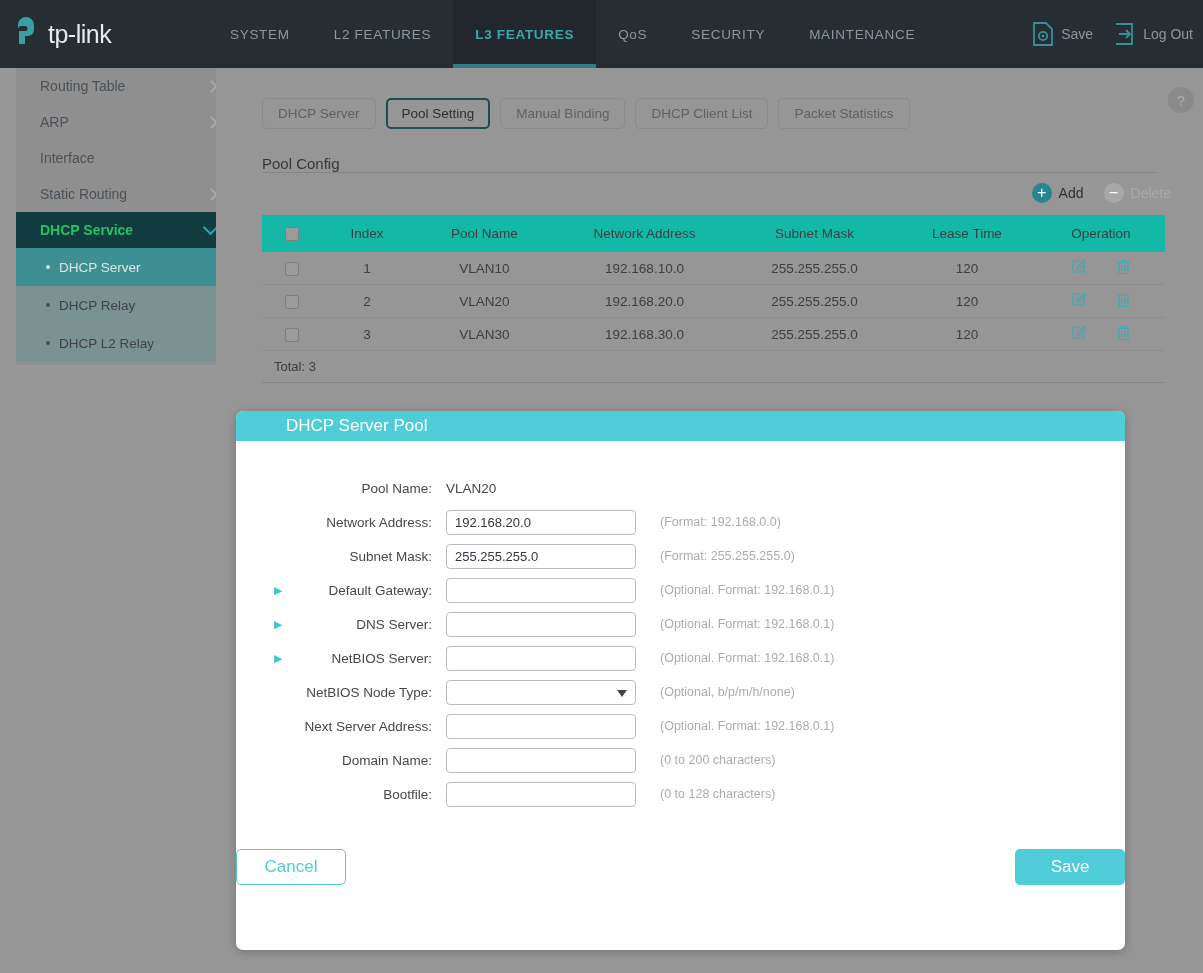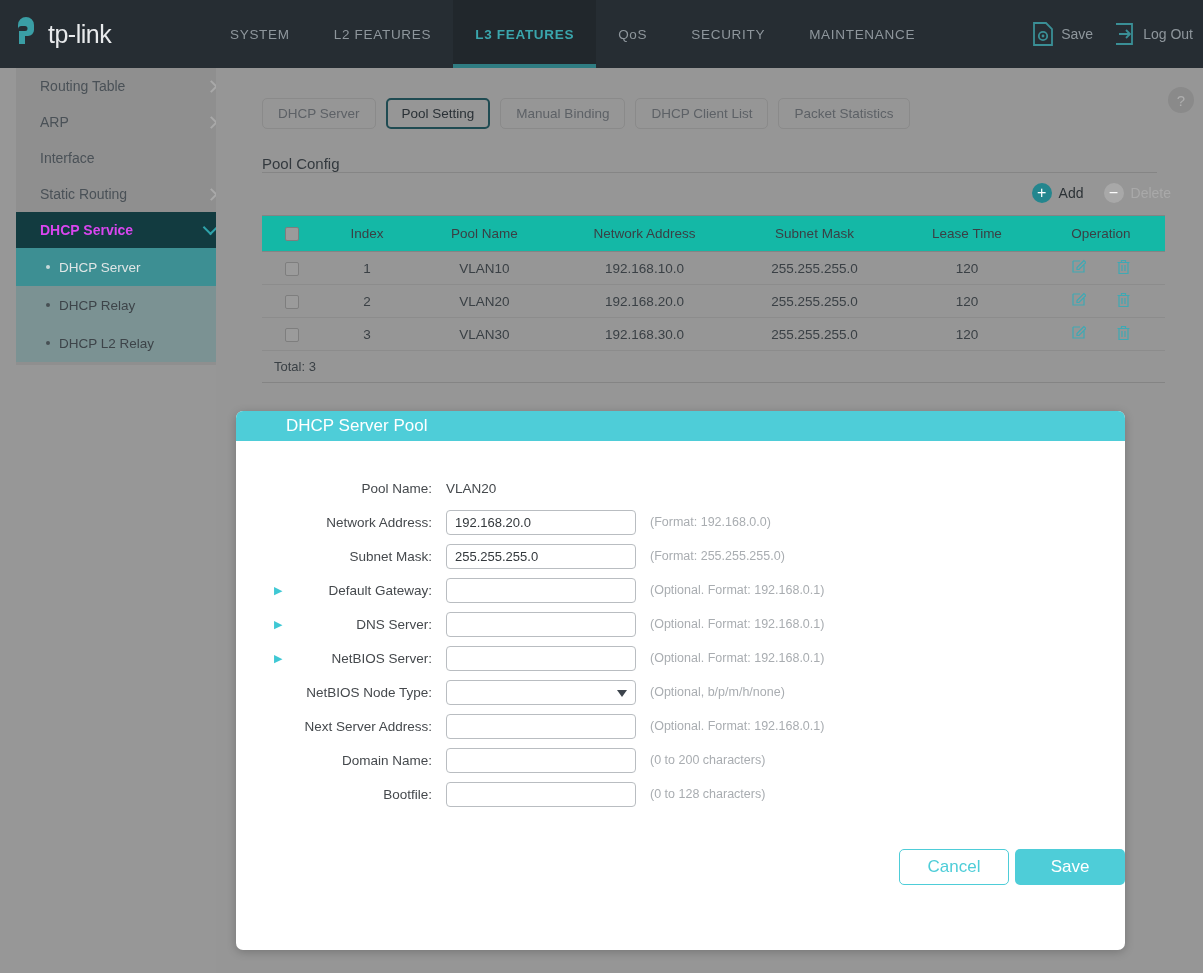--- a/index.html
+++ b/index.html
@@ -63,21 +63,21 @@
     height: 36px; display: flex; align-items: center;
     padding: 0 16px 0 24px; color: #4a5157; font-size: 14px;
     cursor: pointer; position: relative;
   }
   .side-item .chev {
     margin-left: auto; width: 9px; height: 9px;
     border-right: 2px solid #a9a9a9; border-top: 2px solid #a9a9a9;
     transform: rotate(45deg);
   }
   .side-item.group-open {
-    background: #123b40; color: #d946ef; font-weight: bold; height: 36px;
+    background: #123b40; color: #22c55e; font-weight: bold; height: 36px;
   }
   .side-item.group-open .chev-down {
     margin-left: auto; width: 11px; height: 11px;
     border-right: 2px solid #2fa3aa; border-bottom: 2px solid #2fa3aa;
     transform: rotate(45deg); margin-top: -5px;
   }
   .side-sub {
     height: 38px; display: flex; align-items: center;
     padding-left: 30px; color: #3d4449; font-size: 13.5px;
     cursor: pointer; background: #7b9293;
@@ -185,23 +185,23 @@
   }
   .fselect {
     width: 190px; height: 25px; border: 1px solid #b9bdc1;
     border-radius: 4px; background: #fff; position: relative; cursor: pointer;
   }
   .fselect .ar {
     position: absolute; right: 8px; top: 9px;
     width: 0; height: 0; border-left: 5px solid transparent;
     border-right: 5px solid transparent; border-top: 7px solid #3c444c;
   }
-  .fhint { margin-left: 14px; font-size: 12.5px; color: #a9adb1; }
+  .fhint { margin-left: 24px; font-size: 12.5px; color: #a9adb1; }
   .modal-foot {
-    display: flex; justify-content: flex-end; gap: 6px;
+    display: flex; justify-content: space-between; gap: 6px;
     margin-top: 38px;
   }
   .btn {
     width: 110px; height: 36px; border-radius: 5px;
     font-size: 17px; cursor: pointer; border: none;
     font-family: "Liberation Sans", sans-serif;
   }
   .btn-cancel { background: #fff; color: #4ecdd8; border: 1px solid #4ecdd8; }
   .btn-save { background: #4ecdd8; color: #fff; }
 </style>

